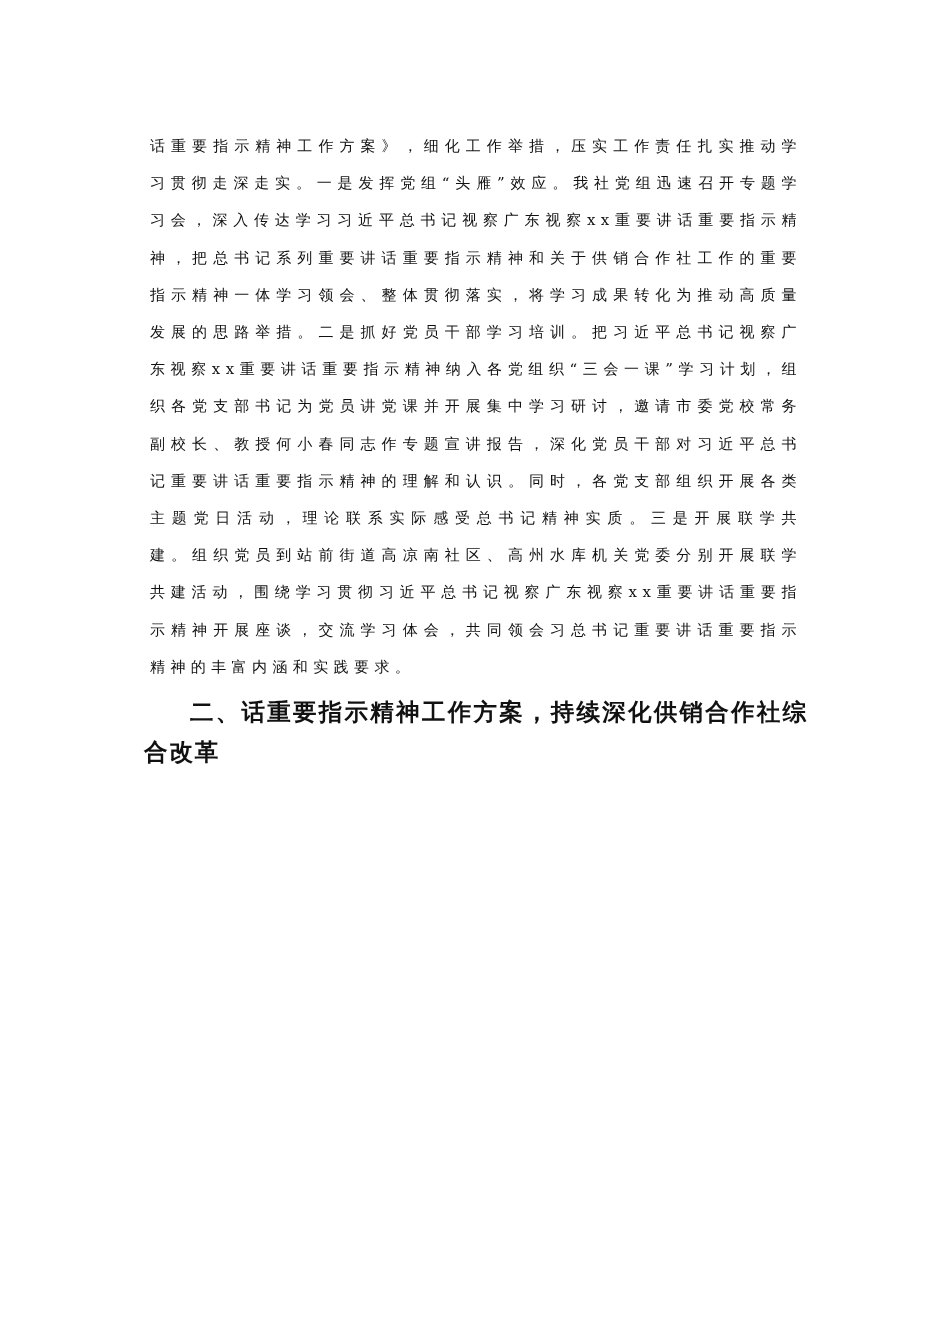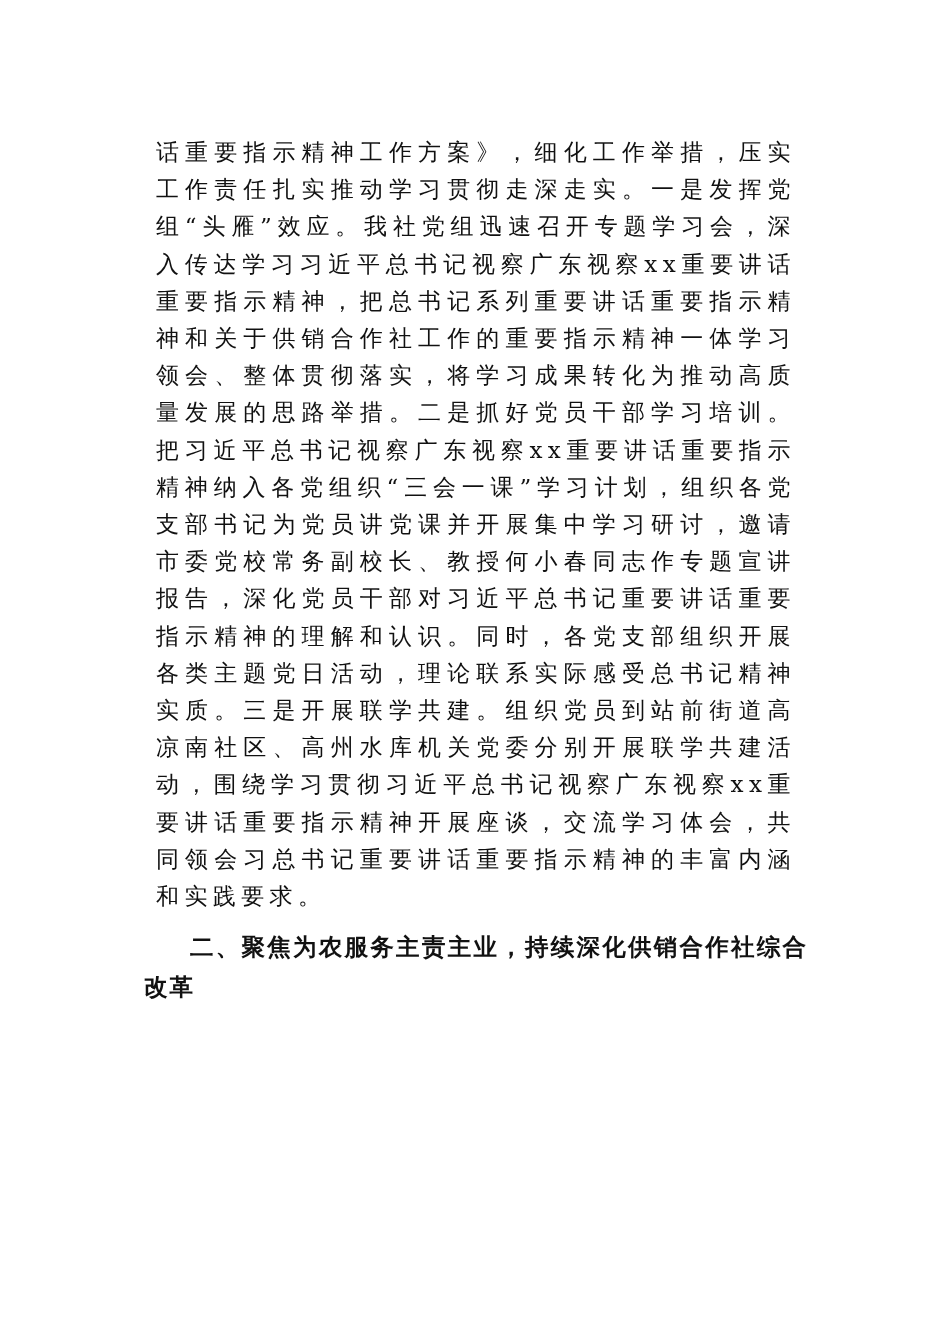--- a/index.html
+++ b/index.html
@@ -15,22 +15,22 @@
       font-family: "DejaVu Serif", "Liberation Serif", serif;
       color: #111111;
     }
     .page {
       position: absolute;
       left: 144px;
       top: 122px;
       width: 664px;
     }
     .para {
-      margin: 12px;
-      font-size: 23px;
+      margin: 6px;
+      font-size: 15px;
       line-height: 37.2px;
       text-align: justify;
       text-align-last: left;
       letter-spacing: 5.4px;
       word-break: break-all;
       font-weight: normal;
     }
     .para.indent {
       text-indent: 46px;
     }
@@ -46,14 +46,14 @@
       word-break: break-all;
       margin-top: 6px;
       margin-bottom: 4px;
     }
   </style>
 </head>
 <body>
 
 <div class="page">
   <p class="para">话重要指示精神工作方案》，细化工作举措，压实工作责任扎实推动学习贯彻走深走实。一是发挥党组“头雁”效应。我社党组迅速召开专题学习会，深入传达学习习近平总书记视察广东视察xx重要讲话重要指示精神，把总书记系列重要讲话重要指示精神和关于供销合作社工作的重要指示精神一体学习领会、整体贯彻落实，将学习成果转化为推动高质量发展的思路举措。二是抓好党员干部学习培训。把习近平总书记视察广东视察xx重要讲话重要指示精神纳入各党组织“三会一课”学习计划，组织各党支部书记为党员讲党课并开展集中学习研讨，邀请市委党校常务副校长、教授何小春同志作专题宣讲报告，深化党员干部对习近平总书记重要讲话重要指示精神的理解和认识。同时，各党支部组织开展各类主题党日活动，理论联系实际感受总书记精神实质。三是开展联学共建。组织党员到站前街道高凉南社区、高州水库机关党委分别开展联学共建活动，围绕学习贯彻习近平总书记视察广东视察xx重要讲话重要指示精神开展座谈，交流学习体会，共同领会习总书记重要讲话重要指示精神的丰富内涵和实践要求。</p>
-  <h2 class="heading">二、聚焦为农服务主责主业，持续深化供销合作社综合改革</h2>
+  <h2 class="heading">二、话重要指示精神工作方案，持续深化供销合作社综合改革</h2>
 </div>
 
 </body></html>

